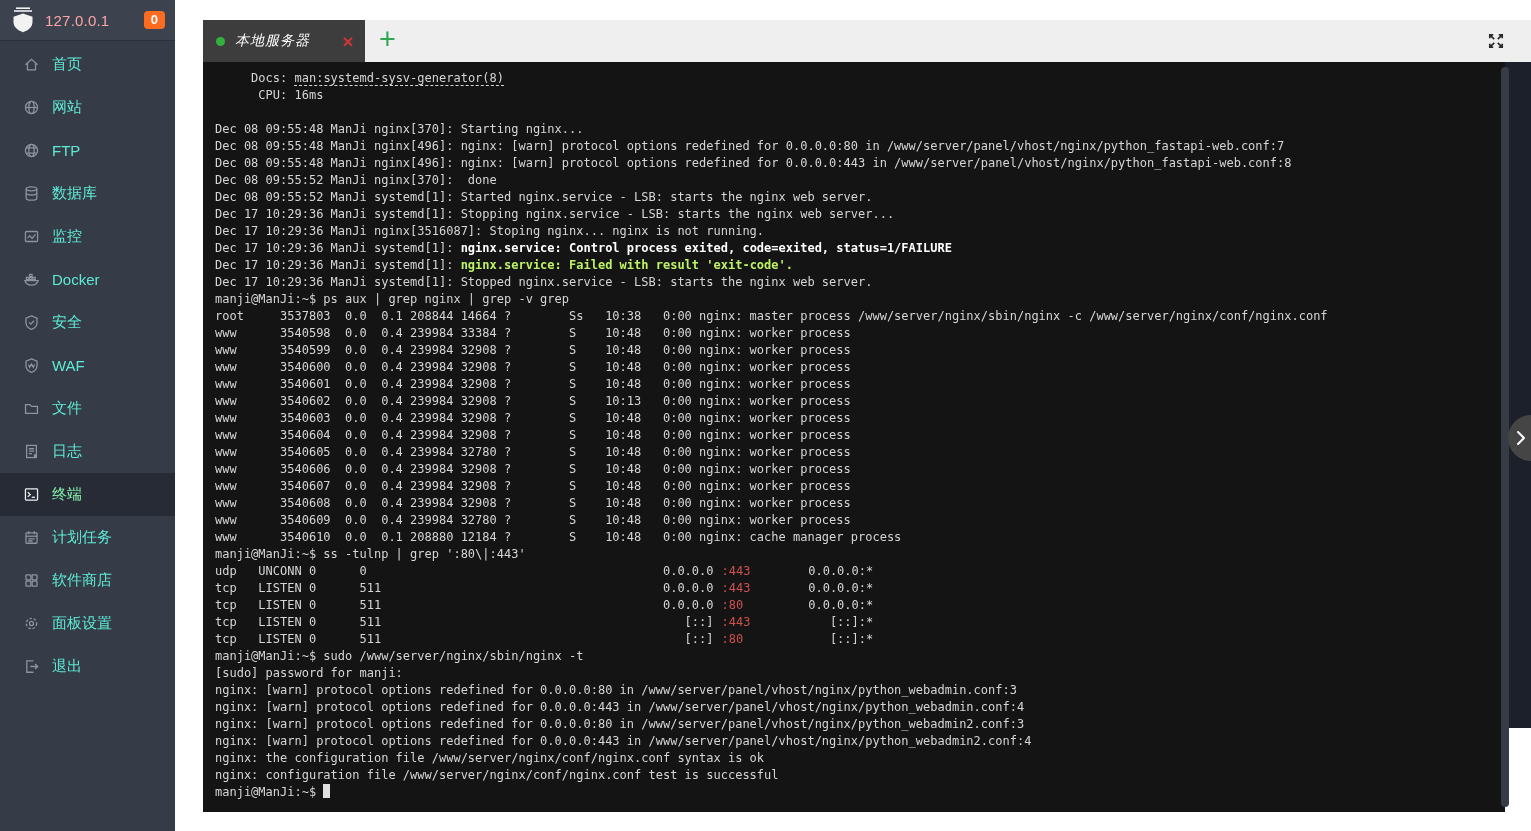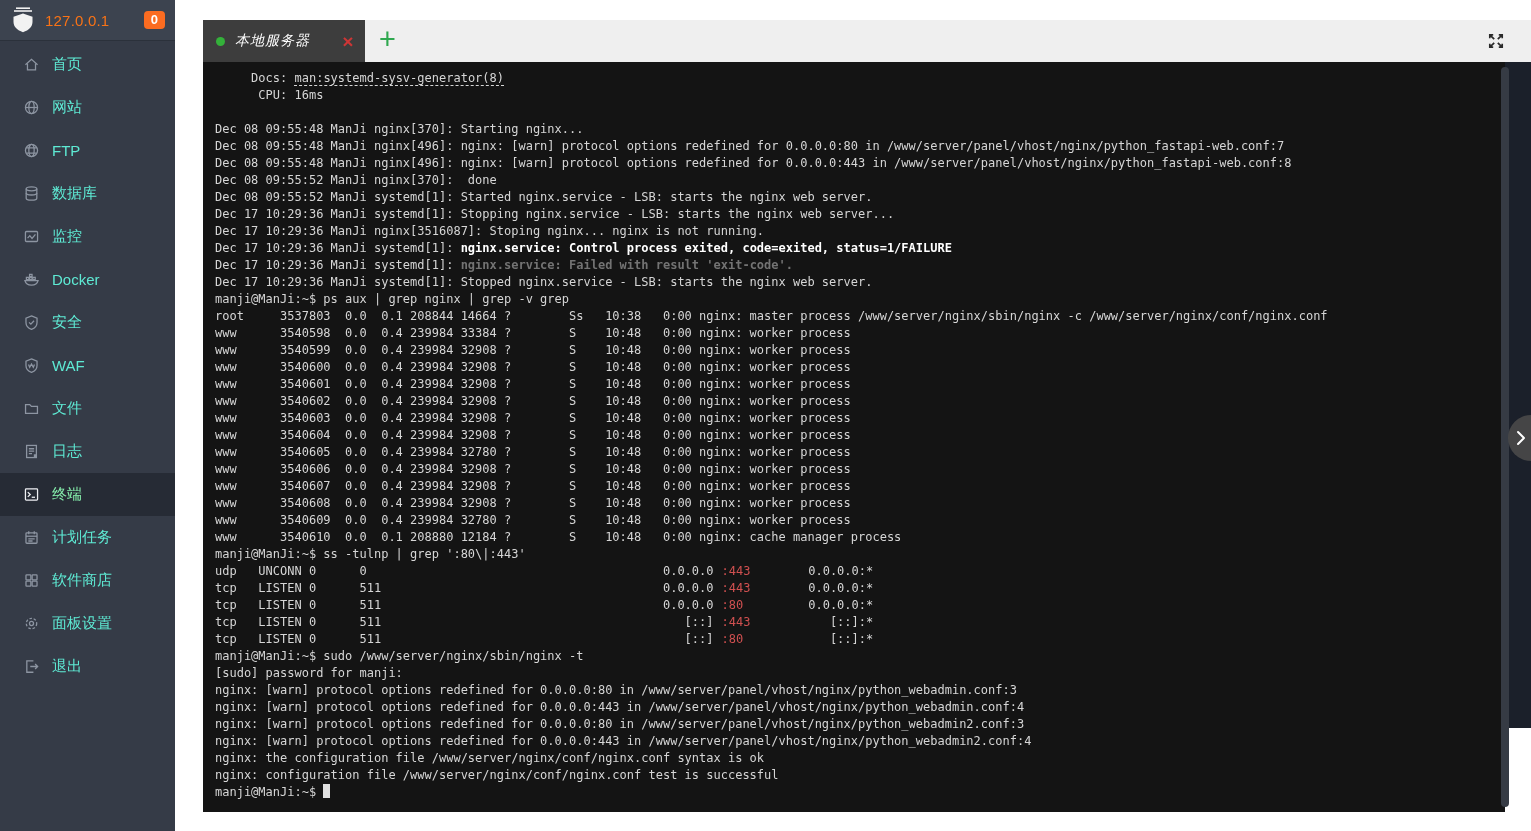--- a/index.html
+++ b/index.html
@@ -5,21 +5,21 @@
   html,body{margin:0;padding:0;}
   body{
     width:1531px;height:831px;position:relative;overflow:hidden;
     background:#ffffff;font-family:"Liberation Sans",sans-serif;
     -webkit-font-smoothing:antialiased;
   }
   
   .sidebar{position:absolute;left:0;top:0;width:175px;height:831px;background:#353b47;z-index:2;}
   .sb-header{height:40px;display:flex;align-items:center;padding:0 8px 0 10px;background:#3c434f;border-bottom:1px solid #2b313b;}
   .sb-logo{width:26px;height:28px;display:inline-flex;align-items:center;justify-content:center;color:#f2f2f2;}
-  .sb-address{color:#f97316;font-size:15px;margin-left:9px;letter-spacing:.2px;}
+  .sb-address{color:#fca5a5;font-size:15px;margin-left:9px;letter-spacing:.2px;}
   .sb-badge{margin-left:auto;margin-right:2px;background:#fb6c21;color:#fff;font-size:13px;font-weight:bold;
     border-radius:4px;padding:1px 7px;line-height:16px;}
   .menu{padding-top:2px;}
   .menu-item{height:43px;display:flex;align-items:center;padding-left:23px;color:#5eead4;font-size:15px;cursor:pointer;}
   .menu-item .mi-icon{width:17px;height:17px;margin-right:12px;display:inline-flex;color:#8d95a2;flex:none;}
   .menu-item .mi-icon svg{width:17px;height:17px;}
   .menu-item.active{background:#262b35;color:#86efac;}
   .menu-item.active .mi-icon{color:#eef0f3;}
   
   .main{position:absolute;left:175px;top:0;right:0;bottom:0;background:#ffffff;}
@@ -31,21 +31,21 @@
   .tab-close{margin-left:auto;color:#cd3636;font-size:19px;font-weight:bold;line-height:1;cursor:pointer;}
   .tab-add{width:44px;display:flex;align-items:center;justify-content:center;color:#2fa84f;font-size:29px;font-weight:400;cursor:pointer;line-height:1;padding-bottom:3px;box-sizing:border-box;}
   .fullscreen-btn{position:absolute;right:26px;top:12px;width:18px;height:18px;cursor:pointer;color:#2b2b2b;}
   
   .term-wrap{position:absolute;top:42px;left:0;right:0;height:666px;background:#1b202a;}
   .term-screen{position:absolute;left:0;top:0;width:1302px;height:750px;background:#141414;
     padding:8px 0 0 12px;box-sizing:border-box;overflow:hidden;
     font-family:"DejaVu Sans Mono",monospace;font-size:12px;line-height:17px;color:#d6d6d6;}
   .term-line{white-space:pre;height:17px;}
   .seg-b{color:#ffffff;font-weight:bold;}
-  .seg-y{color:#737373;font-weight:bold;}
+  .seg-y{color:#bef264;font-weight:bold;}
   .seg-r{color:#d05050;padding-left:8px;}
   .seg-u{text-decoration:underline dashed 1px;text-underline-offset:3px;}
   .seg-cur{display:inline-block;width:7px;height:14px;background:#e0e0e0;vertical-align:-2px;}
   .scrollbar-thumb{position:absolute;right:22px;top:5px;width:8px;height:740px;border-radius:4px;background:#363b44;}
   .collapse-btn{position:absolute;left:1508px;top:415px;width:46px;height:46px;border-radius:50%;
     background:rgba(72,72,72,.93);z-index:5;cursor:pointer;color:#ffffff;}
   .collapse-btn svg{position:absolute;left:8px;top:15px;}
 </style>
 </head>
 <body>
@@ -244,21 +244,21 @@
           <div class="term-line"><span>Dec 17 10:29:36 ManJi nginx[3516087]: Stoping nginx... nginx is not running.</span></div>
           <div class="term-line"><span>Dec 17 10:29:36 ManJi systemd[1]: </span><span class="seg-b">nginx.service: Control process exited, code=exited, status=1/FAILURE</span></div>
           <div class="term-line"><span>Dec 17 10:29:36 ManJi systemd[1]: </span><span class="seg-y">nginx.service: Failed with result 'exit-code'.</span></div>
           <div class="term-line"><span>Dec 17 10:29:36 ManJi systemd[1]: Stopped nginx.service - LSB: starts the nginx web server.</span></div>
           <div class="term-line"><span>manji@ManJi:~$ ps aux | grep nginx | grep -v grep</span></div>
           <div class="term-line"><span>root     3537803  0.0  0.1 208844 14664 ?        Ss   10:38   0:00 nginx: master process /www/server/nginx/sbin/nginx -c /www/server/nginx/conf/nginx.conf</span></div>
           <div class="term-line"><span>www      3540598  0.0  0.4 239984 33384 ?        S    10:48   0:00 nginx: worker process</span></div>
           <div class="term-line"><span>www      3540599  0.0  0.4 239984 32908 ?        S    10:48   0:00 nginx: worker process</span></div>
           <div class="term-line"><span>www      3540600  0.0  0.4 239984 32908 ?        S    10:48   0:00 nginx: worker process</span></div>
           <div class="term-line"><span>www      3540601  0.0  0.4 239984 32908 ?        S    10:48   0:00 nginx: worker process</span></div>
-          <div class="term-line"><span>www      3540602  0.0  0.4 239984 32908 ?        S    10:48   0:00 nginx: worker process</span></div>
+          <div class="term-line"><span>www      3540602  0.0  0.4 239984 32908 ?        S    10:13   0:00 nginx: worker process</span></div>
           <div class="term-line"><span>www      3540603  0.0  0.4 239984 32908 ?        S    10:48   0:00 nginx: worker process</span></div>
           <div class="term-line"><span>www      3540604  0.0  0.4 239984 32908 ?        S    10:48   0:00 nginx: worker process</span></div>
           <div class="term-line"><span>www      3540605  0.0  0.4 239984 32780 ?        S    10:48   0:00 nginx: worker process</span></div>
           <div class="term-line"><span>www      3540606  0.0  0.4 239984 32908 ?        S    10:48   0:00 nginx: worker process</span></div>
           <div class="term-line"><span>www      3540607  0.0  0.4 239984 32908 ?        S    10:48   0:00 nginx: worker process</span></div>
           <div class="term-line"><span>www      3540608  0.0  0.4 239984 32908 ?        S    10:48   0:00 nginx: worker process</span></div>
           <div class="term-line"><span>www      3540609  0.0  0.4 239984 32780 ?        S    10:48   0:00 nginx: worker process</span></div>
           <div class="term-line"><span>www      3540610  0.0  0.1 208880 12184 ?        S    10:48   0:00 nginx: cache manager process</span></div>
           <div class="term-line"><span>manji@ManJi:~$ ss -tulnp | grep ':80\|:443'</span></div>
           <div class="term-line"><span>udp   UNCONN 0      0                                         0.0.0.0</span><span class="seg-r">:443</span><span>        0.0.0.0:*</span></div>

